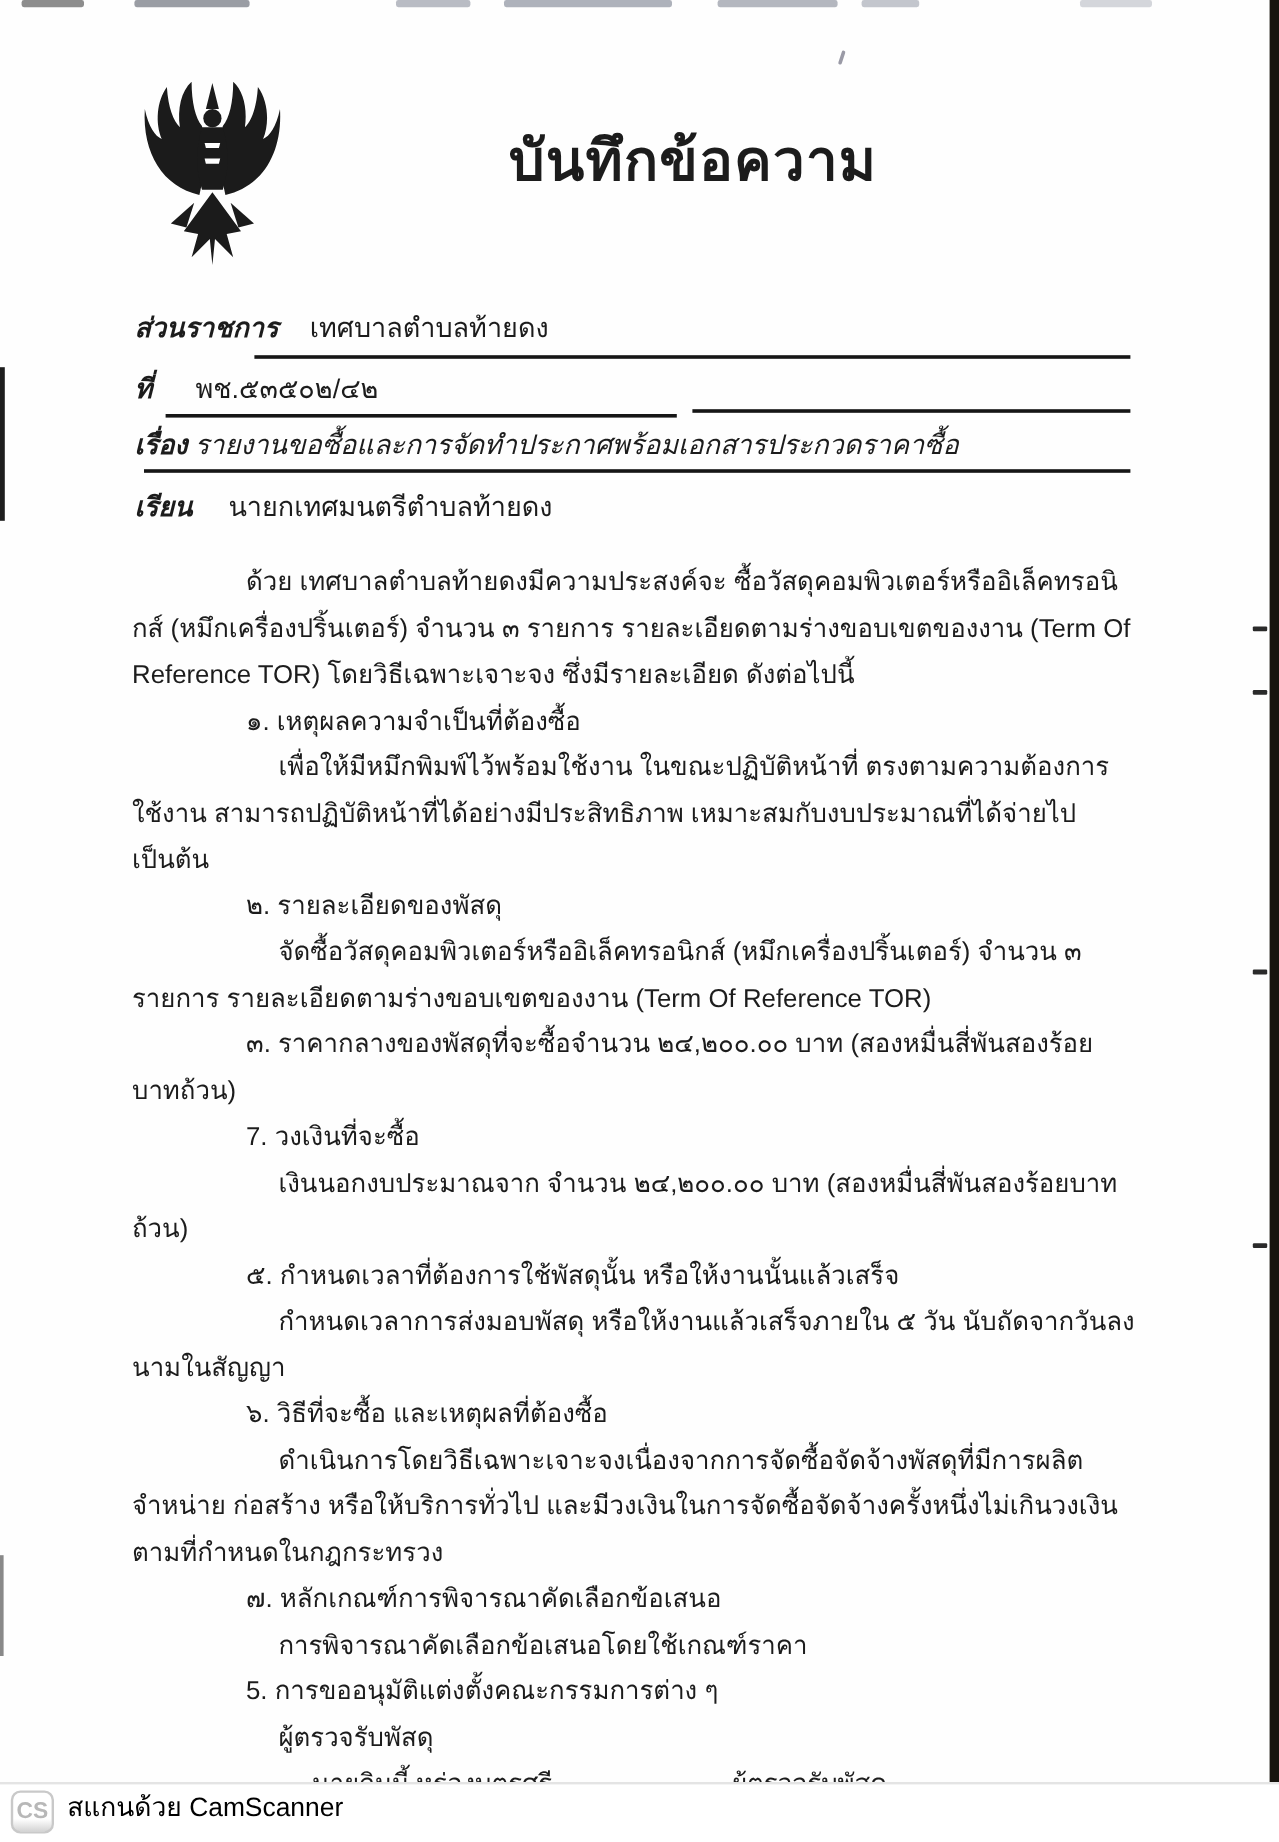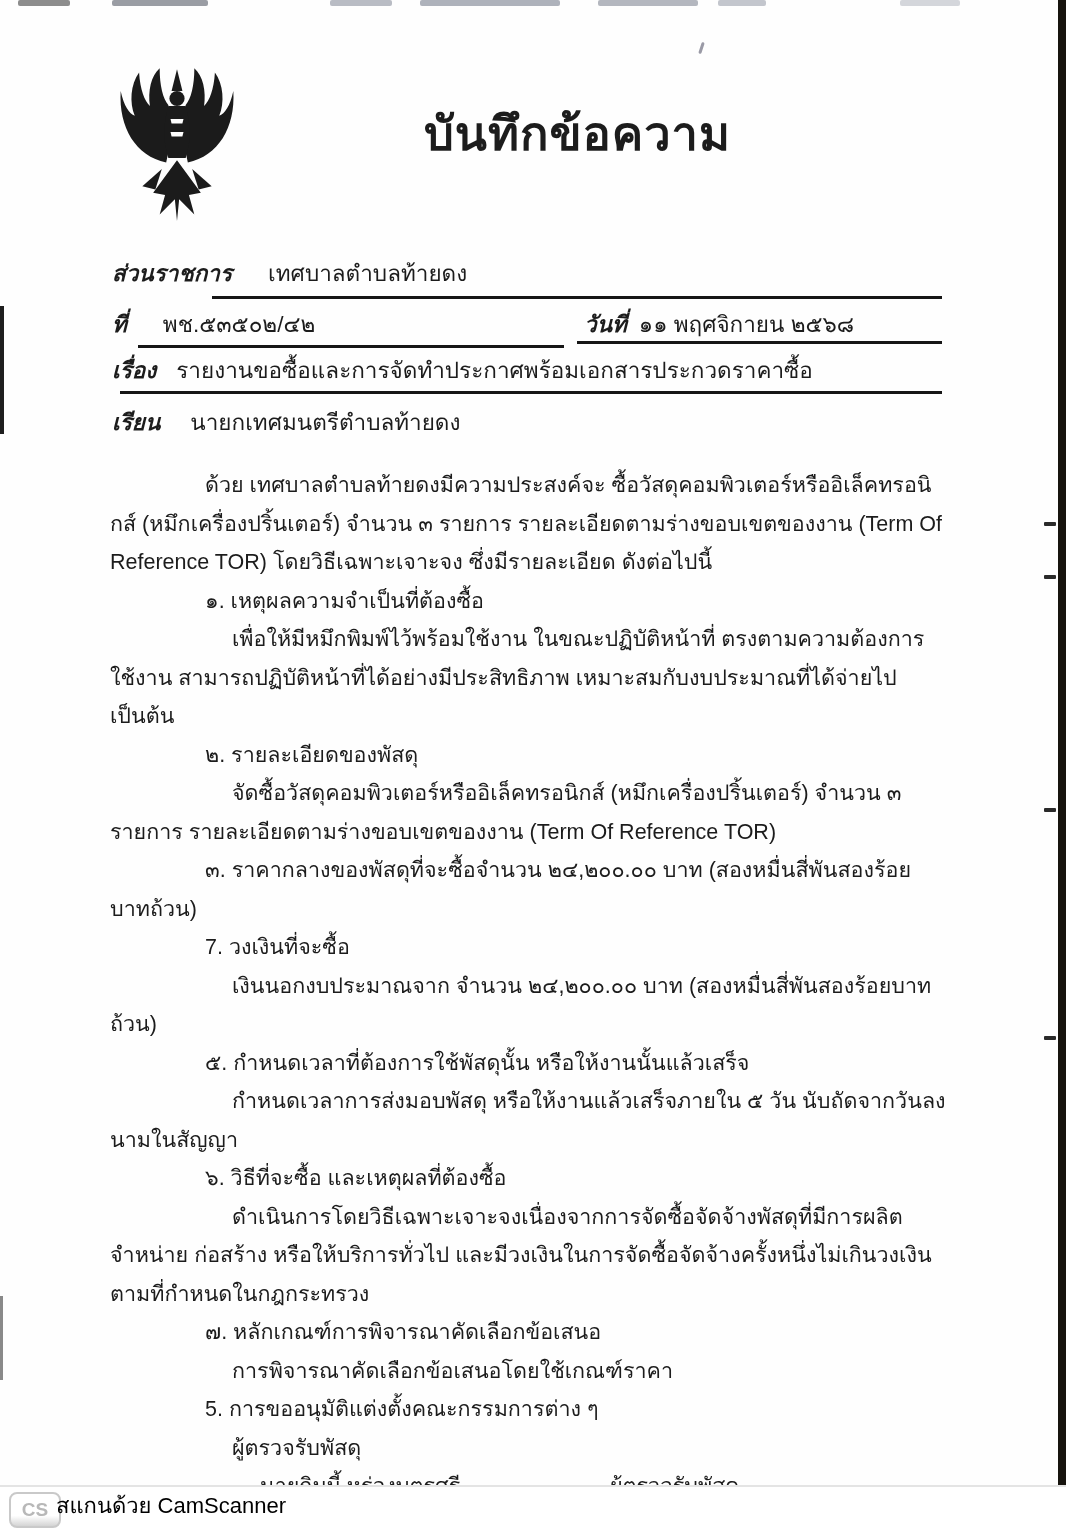--- a/index.html
+++ b/index.html
@@ -15,27 +15,27 @@
   .edge-left-a{position:absolute; left:0; top:306px; width:4px; height:128px; background:#1e1e1e;}
   .edge-left-b{position:absolute; left:0; top:1296px; width:3px; height:84px; background:#4a4a4a; opacity:.65;}
   .top-dash{position:absolute; top:0; height:6px; border-radius:2px;}
   .stray-mark{position:absolute; left:700px; top:42px; width:3px; height:12px; background:#9a9aa6; transform:rotate(18deg); border-radius:2px;}
   
   .garuda{position:absolute; left:112px; top:56px; width:130px; height:176px;}
   .doc-title{position:absolute; left:424px; top:96px; font-size:47px; font-weight:bold; letter-spacing:1px; margin:0;}
   .hrow{position:absolute; font-size:22.5px; white-space:nowrap;}
   .hlabel{font-weight:bold;font-style:italic;}
   .row-agency{left:112px; top:255px;}
-  .row-agency .hvalue{margin-left:36px;}
+  .row-agency .hvalue{margin-left:26px;}
   .row-no{left:112px; top:306px; width:840px;}
   .row-no .hvalue{margin-left:36px;}
   .date-part{position:absolute; left:472px; top:0;}
   .date-part .hvalue{margin-left:12px;}
   .row-subject{left:112px; top:352px;}
-  .row-subject .hvalue{margin-left:20px;}
+  .row-subject .hvalue{margin-left:6px;font-style:italic;}
   .row-to{left:112px; top:404px;}
   .row-to .hvalue{margin-left:30px;}
   .rule{position:absolute; height:0; border-top:3px solid #161616;}
   .rule-1{left:212px; top:296px; width:730px;}
   .rule-2a{left:138px; top:345px; width:426px;}
   .rule-2b{left:577px; top:341px; width:365px;}
   .rule-3{left:120px; top:391px; width:822px;}
   
   .body-text{position:absolute; left:110px; top:466px; width:838px; font-size:21.5px; line-height:38.5px;}
   .body-text p{margin:0;}
@@ -43,21 +43,21 @@
   .item-heading{text-indent:95px;}
   .item-detail{text-indent:122px;}
   .sig-committee{text-indent:122px;}
   .sig-name-row{position:relative; text-indent:150px;}
   .sig-role{position:absolute; left:500px; top:0; text-indent:0;}
   .sig-position{text-indent:126px;}
   
   .footer{position:absolute; left:0; bottom:0; width:100%; height:50px; background:#fff;}
   .footer-topline{position:absolute; left:0; top:0; width:100%; height:2px; background:#e4e4e4;}
   .cs-logo{
-    position:absolute; left:9px; bottom:7px; width:52px; height:36px;
+    position:absolute; left:9px; bottom:7px; width:36px; height:36px;
     border:2px solid #c9c9c9; border-radius:8px; box-sizing:border-box;
     color:#b8b8b8; font-weight:bold; font-size:19px;
     display:flex; align-items:center; justify-content:center;
     background:linear-gradient(#ffffff 68%, #d4d4d4 100%);
   }
   .footer-text{position:absolute; left:56px; bottom:12px; color:#000000; font-size:22px;}
 </style>
 </head>
 <body>
 
@@ -101,23 +101,20 @@
     </g>
   </svg>
 
   <h1 class="doc-title">บันทึกข้อความ</h1>
 
   <div class="hrow row-agency">
     <span class="hlabel">ส่วนราชการ</span><span class="hvalue">เทศบาลตำบลท้ายดง</span>
   </div>
   <div class="hrow row-no">
     <span class="hlabel">ที่</span><span class="hvalue">พช.๕๓๕๐๒/๔๒</span>
-    <span class="date-part">
-      <span class="hlabel">วันที่</span><span class="hvalue">๑๑ พฤศจิกายน ๒๕๖๘</span>
-    </span>
   </div>
   <div class="hrow row-subject">
     <span class="hlabel">เรื่อง</span><span class="hvalue">รายงานขอซื้อและการจัดทำประกาศพร้อมเอกสารประกวดราคาซื้อ</span>
   </div>
   <div class="rule rule-1"></div>
   <div class="rule rule-2a"></div>
   <div class="rule rule-2b"></div>
   <div class="rule rule-3"></div>
 
   <div class="hrow row-to">

